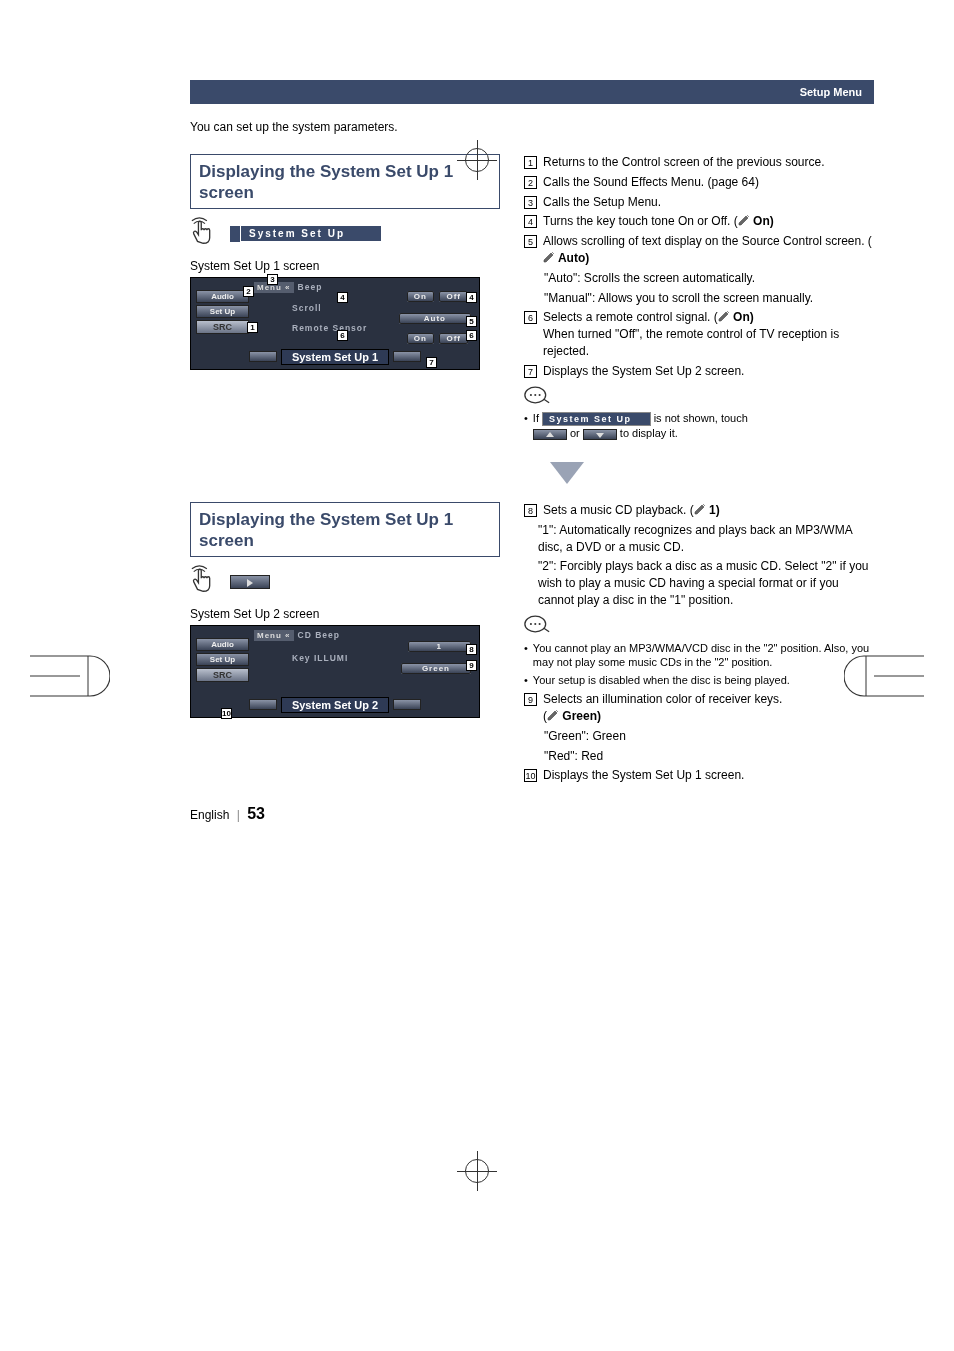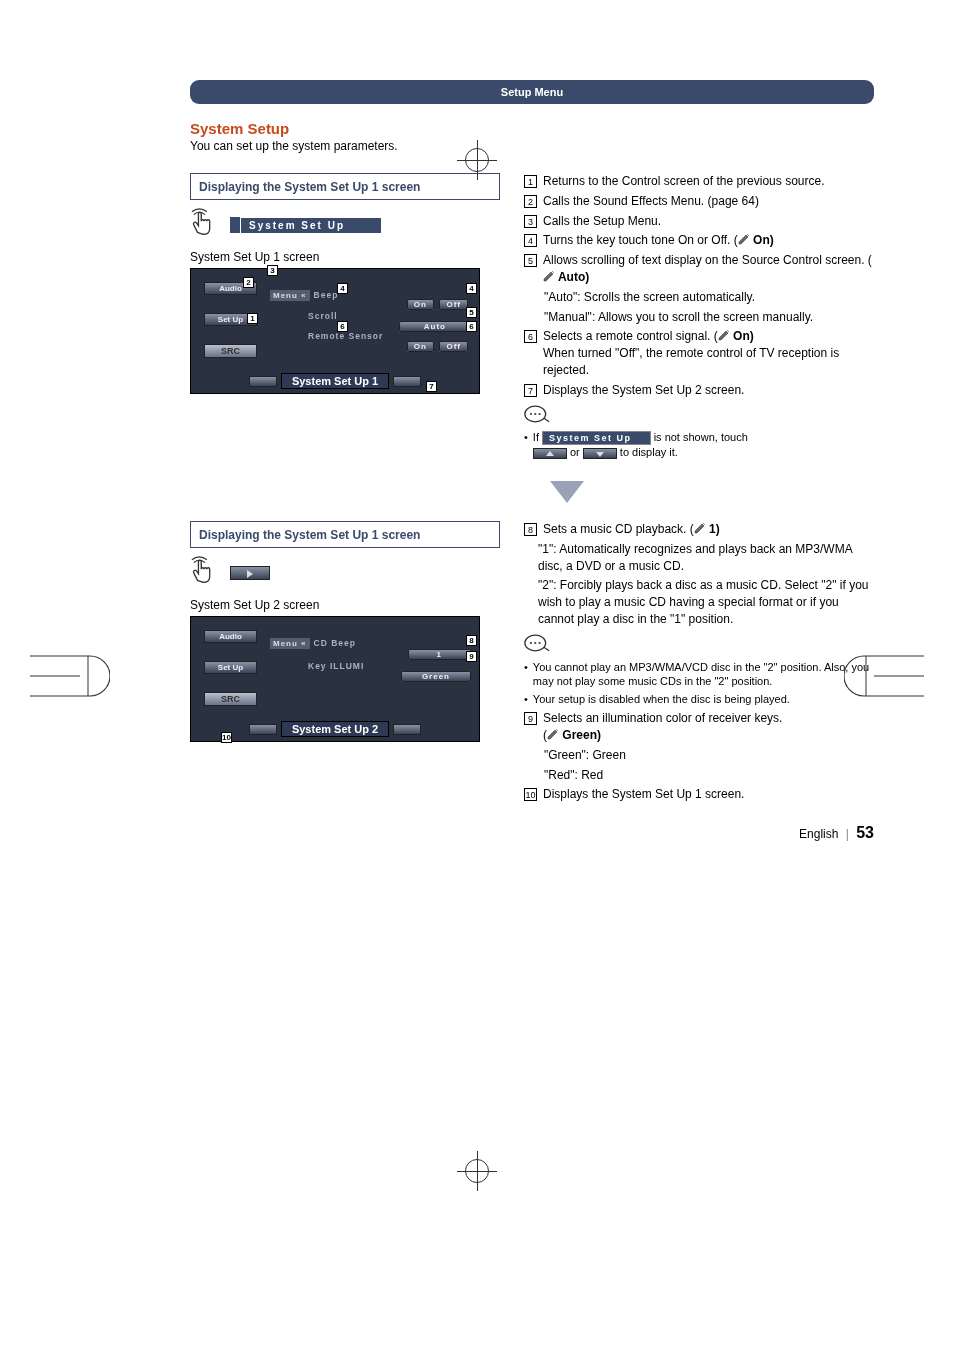--- a/index.html
+++ b/index.html
@@ -52,23 +52,22 @@
   .hole-left { left: 30px; }
   .hole-right { right: 30px; }
   .hole-left svg, .hole-right svg { width:100%; height:100%; }
 
   .header-bar {
     background: #3a4a6a;
     color: #fff;
     font-size: 11px;
     font-weight: bold;
     padding: 6px 12px;
-    text-align: center;
+    text-align: right;
     margin-bottom: 16px;
-    border-radius: 9px;
   }
   .section-title {
     color: #c8491a;
     font-size: 15px;
     font-weight: bold;
     margin-bottom: 2px;
   }
   .section-intro {
     font-size: 12px;
     margin-bottom: 20px;
@@ -81,21 +80,21 @@
   .left-col { width: 310px; flex-shrink:0; }
   .right-col { flex: 1; }
 
   .blue-box {
     border: 1px solid #3a4a6a;
     padding: 6px 8px 4px 8px;
     margin-bottom: 8px;
   }
   .blue-heading {
     color: #3a4a6a;
-    font-size: 12px;
+    font-size: 17px;
     font-weight: bold;
     line-height: 1.25;
   }
   .touch-row {
     display:flex;
     align-items:center;
     gap: 10px;
     margin: 8px 0;
   }
   .hand-icon svg { width:30px; height:30px; }
@@ -129,21 +128,21 @@
     font-size:9px;
     color:#cfd3da;
   }
   .device-screen .row { display:flex; align-items:center; }
   .side-btn {
     background: linear-gradient(#8a93a6,#3a4356);
     border:1px solid #222;
     color:#eee;
     font-size:8px;
     padding:1px 4px;
-    margin:9px;
+    margin:1px;
     width: 53px;
     text-align:center;
     font-weight:bold;
   }
   .side-btn.src { background: linear-gradient(#b8bfcc,#6a7386); color:#333; font-size:9px;}
   .menu-area {
     flex:1;
     padding: 0 4px;
   }
   .menu-header {
@@ -256,21 +255,20 @@
   .inline-nav.up::after{ border-bottom:5px solid #ddd; }
   .inline-nav.down::after{ border-top:5px solid #ddd; top:3px;}
 
   .divider-arrow {
     text-align:center;
     margin: 10px 0 14px 70px;
   }
   .divider-arrow svg { width:34px; height:22px; }
 
   .footer-page {
-    text-align:right;
     font-size:12px;
   }
   .footer-page .pn { font-size:16px; font-weight:bold; }
   .footer-page .sep { margin: 0 4px; color:#888;}
 </style>
 </head>
 <body>
 
 <div class="page">
 
@@ -293,21 +291,20 @@
         <path d="M80 10 H20 A20 20 0 0 0 20 50 H80" fill="none" stroke="#333" stroke-width="1.2"></path>
         <line x1="80" y1="30" x2="30" y2="30" stroke="#333"></line>
         <line x1="22" y1="10" x2="22" y2="50" stroke="#333"></line>
       </svg>
   </div>
 
   <div class="header-bar">
     <span>Setup Menu</span>
   </div>
 
-  <div class="section-title">System Setup</div>
   <div class="section-intro">You can set up the system parameters.</div>
 
   <div class="two-col">
     <div class="left-col">
       <div class="blue-box">
         <div class="blue-heading">Displaying the System Set Up 1 screen</div>
       </div>
       <div class="touch-row">
         <span class="hand-icon">
           <svg viewBox="0 0 32 32">

